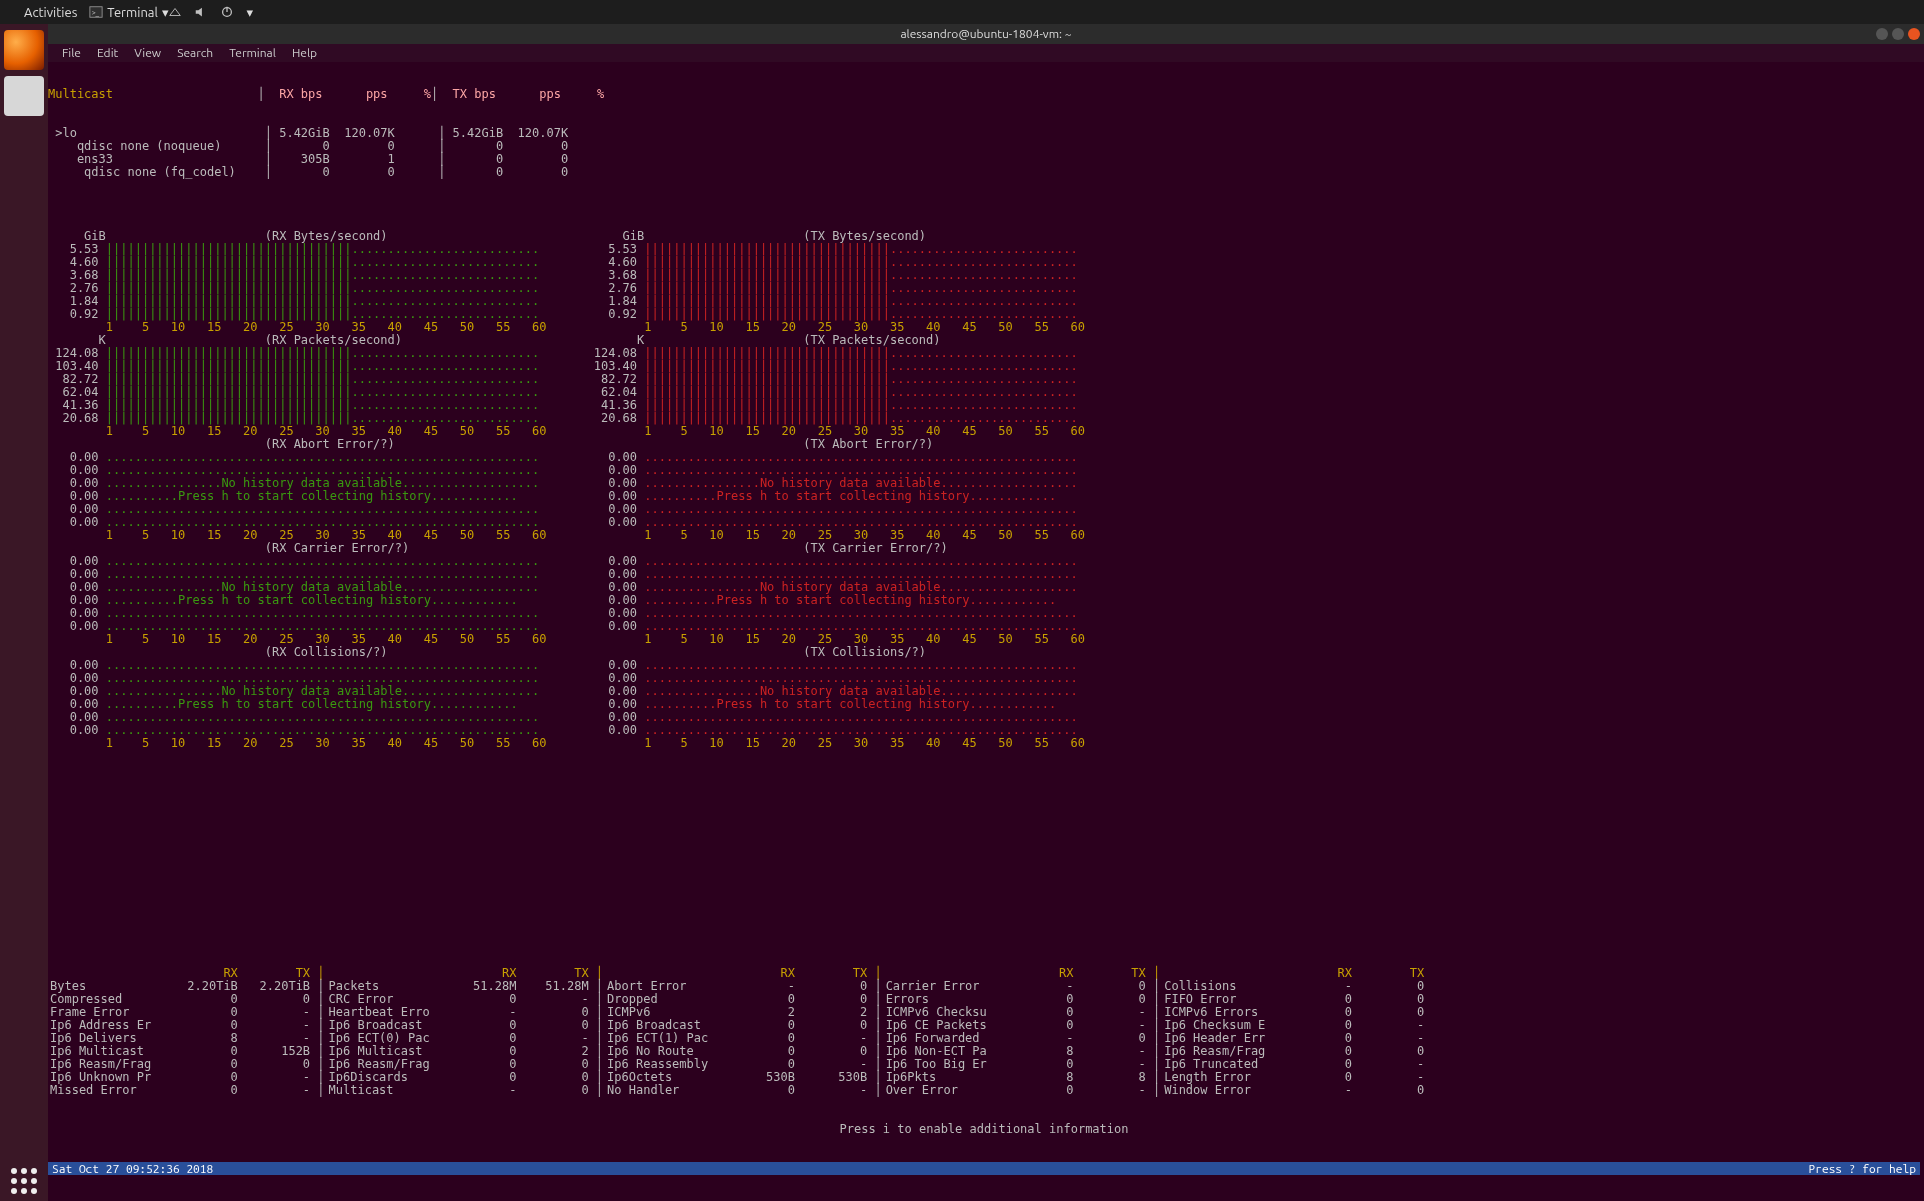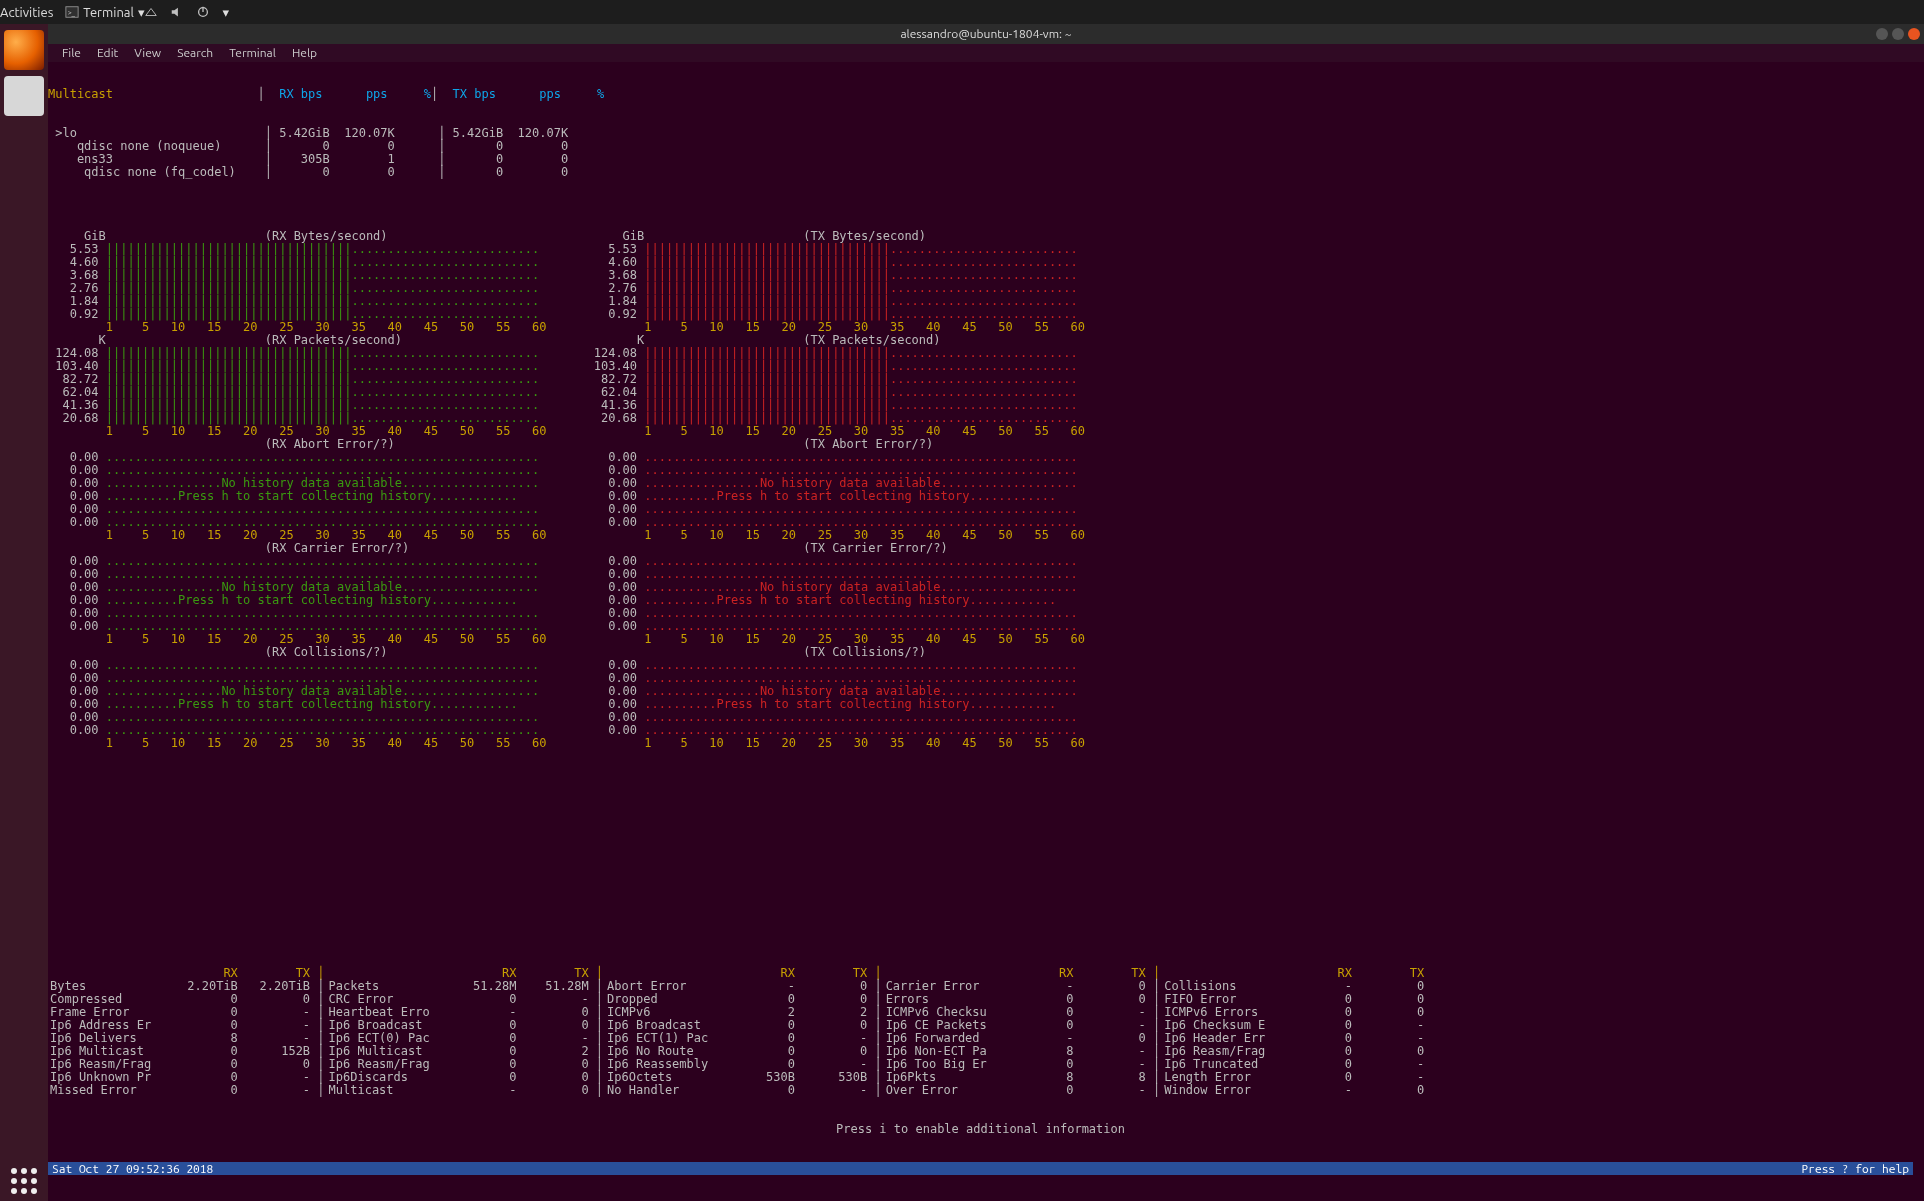--- a/index.html
+++ b/index.html
@@ -15,21 +15,21 @@
   line-height: 1;
 }
 .topbar {
   height: 24px;
   background: #1d1d1d;
   color: #ddd;
   display: flex;
   align-items: center;
   font-family: Ubuntu, sans-serif;
   font-size: 13px;
-  padding: 0 0;
+  padding: 0 24px;
 }
 .topbar .left { display: flex; gap: 12px; align-items: center; }
 .topbar .tb-item { display: flex; gap: 4px; align-items: center; cursor: pointer; }
 .topbar .center { flex: 1; text-align: center; }
 .topbar .right { display: flex; gap: 12px; align-items: center; }
 .tray-ic { width: 14px; height: 14px; display: inline-block; opacity: 0.85; }
 .tray-ic svg { width: 100%; height: 100%; }
 
 .launcher {
   position: absolute; left: 0; top: 24px; width: 48px; height: calc(100% - 24px);
@@ -64,26 +64,26 @@
 .term {
   position: absolute; left: 48px; top: 62px; right: 0; bottom: 0;
   background: #2c001e; color: #bbb;
   font-size: 12px; line-height: 13px;
   white-space: pre; overflow: hidden;
 }
 .titlebar-bm { background: #294f9a; color: #fff; display: flex; padding: 0 4px; }
 .titlebar-bm .tver { margin-left: auto; }
 
 .ifhead { color: #c8a000; }
-.colhead { color: #0ea5e9; }
+.colhead { color: #fca5a5; }
 pre.line { margin: 0; }
 pre.gr { color: #3a9910; }
 pre.rd { color: #cc2222; }
 .xaxis { color: #c8a000; }
-.stats-footer { position: absolute; bottom: 0; left: 0; right: 11px; }
+.stats-footer { position: absolute; bottom: 0; left: 0; right: 4px; }
 .hint { color: #bbb; text-align: center; }
 .statusbar { background: #294f9a; color: #fff; display: flex; padding: 0 4px; }
 .statusbar .help { margin-left: auto; text-align: center; }
 
 .cols2 { display: flex; gap: 40px; }
 .col { }
 .stats-grid { display: flex; }
 .stats-col { padding: 0 2px; }
 .stats-col pre { margin: 0; }
 .hr-col { color: #c8a000; }

